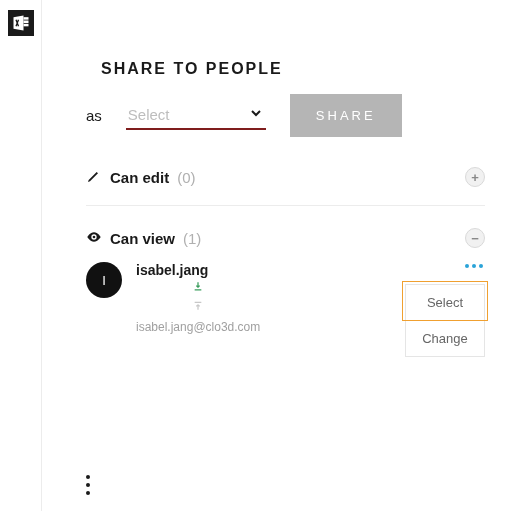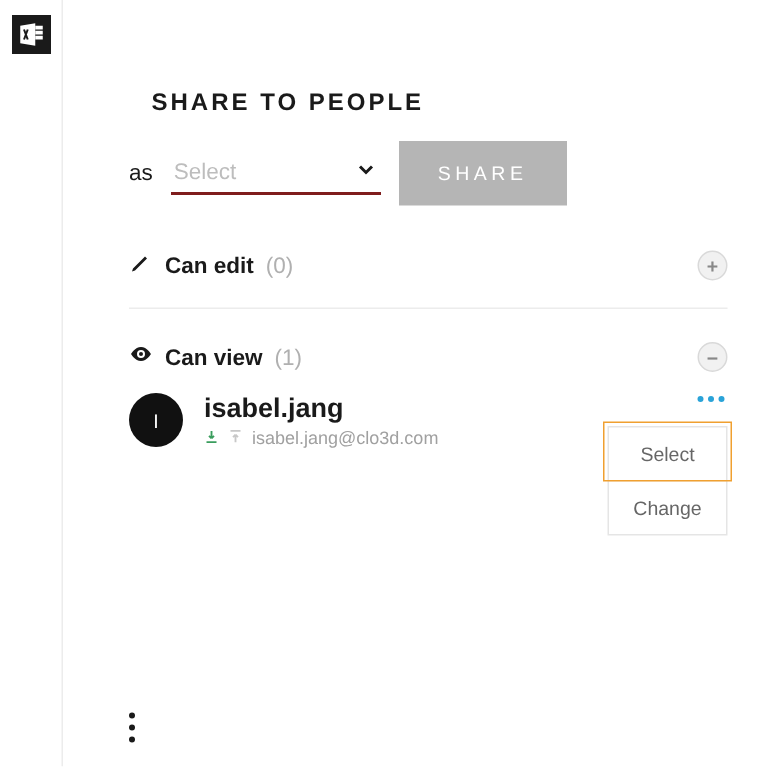--- a/index.html
+++ b/index.html
@@ -50,21 +50,21 @@
     margin-bottom: 22px;
   }
   .email-placeholder {
     color: #b5b5b5;
     font-size: 16px;
   }
   .chev { font-size: 14px; color: #1a1a1a; }
   .as-row {
     display: flex;
     align-items: center;
-    gap: 12px;
+    gap: 24px;
     margin-bottom: 30px;
   }
   .as-label { font-size: 15px; color: #1a1a1a; }
   .select-box {
     display: flex;
     align-items: center;
     justify-content: space-between;
     width: 140px;
     border-bottom: 2px solid #7f1d1d;
     color: #bdbdbd;
@@ -121,22 +121,22 @@
     width: 36px; height: 36px;
     border-radius: 50%;
     background: #111;
     color: #fff;
     display: flex;
     align-items: center;
     justify-content: center;
     font-size: 13px;
   }
   .user-info { display: flex; flex-direction: column; gap: 2px; }
-  .user-name { font-size: 18px; font-weight: 700; color: #1a1a1a; }
-  .user-email-line { display: flex; align-items: center; gap: 6px; font-size: 12px; color: #a0a0a0; }
+  .user-name { font-size: 14px; font-weight: 700; color: #1a1a1a; }
+  .user-email-line { display: flex; align-items: center; gap: 6px; font-size: 12px; color: #a0a0a0; flex-direction: column; }
   .dl-icon { color: #3a9d5d; font-size: 12px; }
   .up-icon { color: #c8c8c8; font-size: 12px; }
   .kebab {
     position: absolute;
     right: 2px;
     top: 4px;
     display: flex;
     gap: 3px;
     cursor: pointer;
   }

